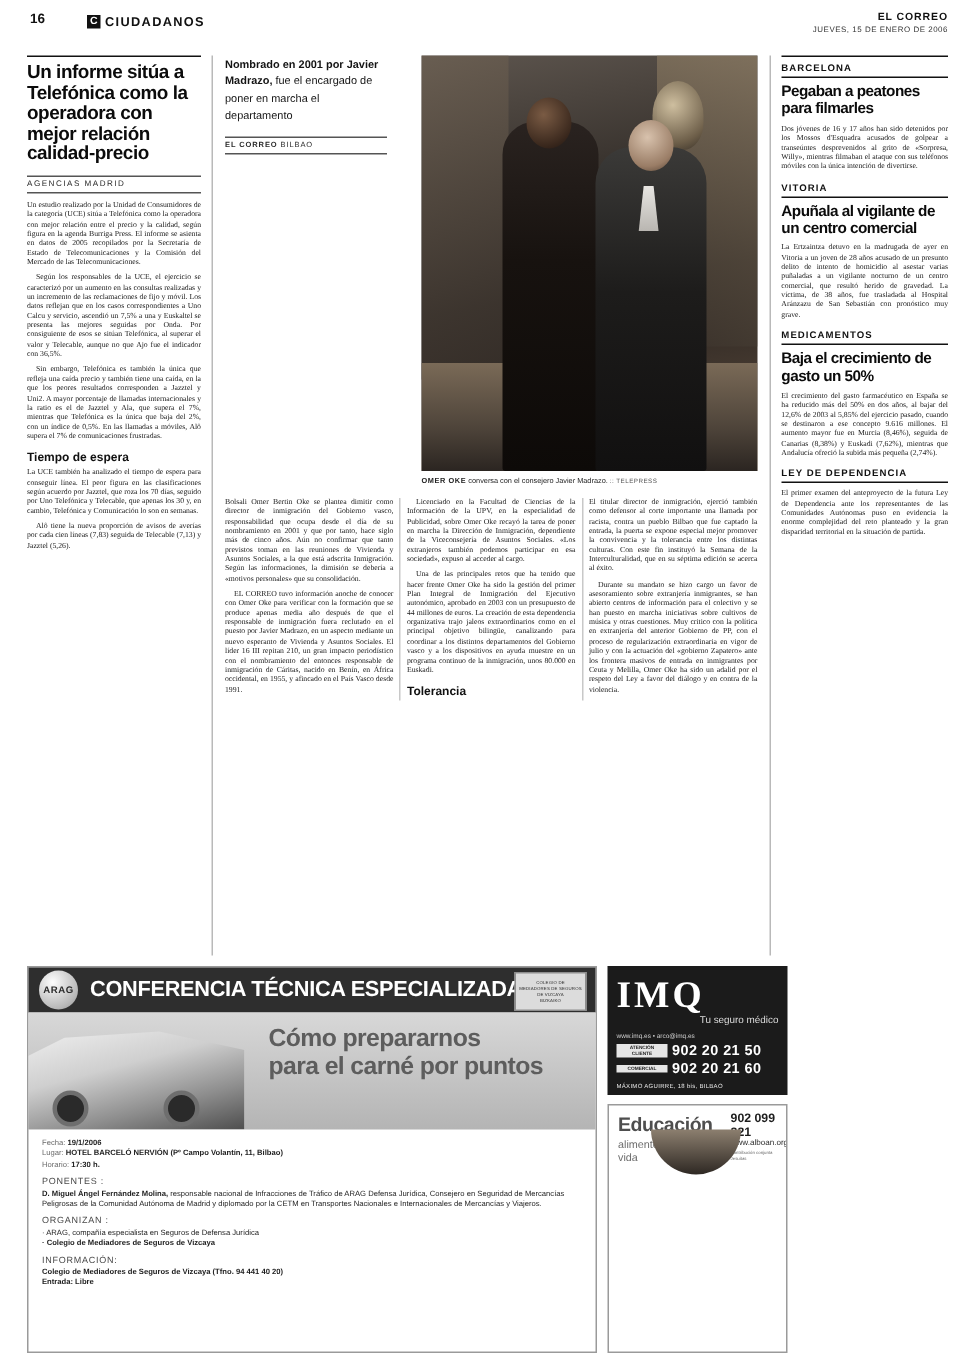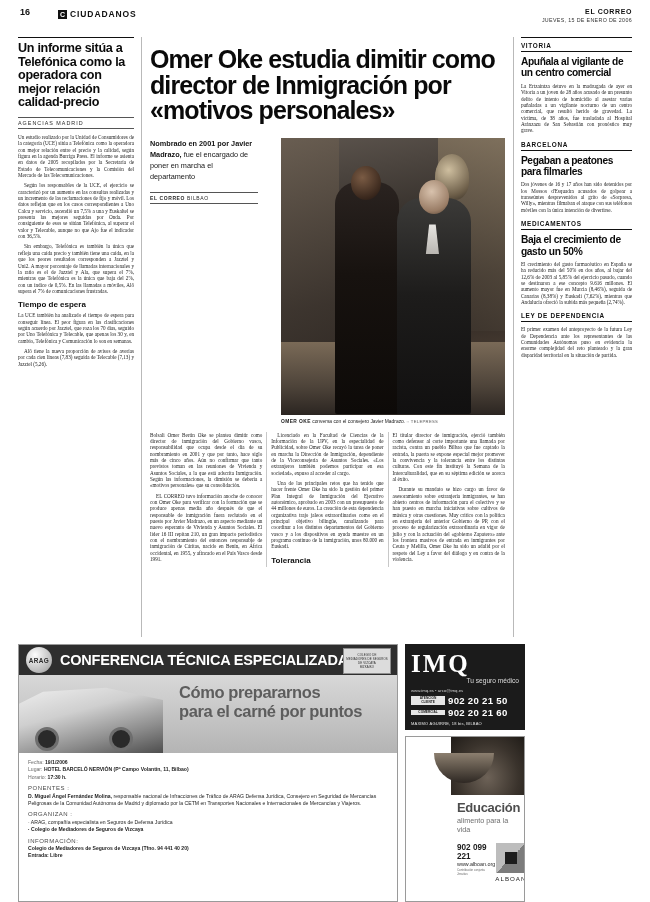--- a/index.html
+++ b/index.html
@@ -139,21 +139,21 @@
   .imq{background:#1b1b1b;color:#fff;padding:7px 6px 4px 6px;position:relative;overflow:hidden;}
   .imq-brand{font-family:"Liberation Serif",serif;font-weight:bold;font-size:25px;letter-spacing:2px;line-height:25px;}
   .imq-tag{font-family:"Liberation Sans",sans-serif;font-size:6.6px;text-align:right;color:#dcdcdc;margin-top:1px;}
   .imq-web{font-family:"Liberation Sans",sans-serif;font-size:4.3px;color:#cfcfcf;margin-top:4px;}
   .imq-phones{margin-top:2px;display:flex;flex-direction:column;gap:1px;}
   .imq-prow{display:flex;align-items:center;gap:3px;}
   .imq-ptag{background:#e6e6e6;color:#1b1b1b;font-family:"Liberation Sans",sans-serif;font-size:3.2px;
     font-weight:bold;padding:1px 2px;line-height:3.4px;width:30px;text-align:center;}
   .imq-pnum{font-family:"Liberation Sans",sans-serif;font-weight:bold;font-size:9.6px;letter-spacing:.3px;}
   .imq-addr{font-family:"Liberation Sans",sans-serif;font-size:4px;color:#e9e9e9;margin-top:3px;letter-spacing:.2px;}
-  .alboan{flex:1;border:.8px solid #9a9a9a;position:relative;overflow:hidden;background:#fff;display:flex;flex-direction:column;padding-left:45px;}
+  .alboan{flex:1;border:.8px solid #9a9a9a;position:relative;overflow:hidden;background:#fff;display:flex;flex-direction:row;}
   .alboan-photo{height:58px;background:radial-gradient(ellipse at 50% 70%,#6d6257 0%,#3a332c 60%,#201c18 100%);}
   .alboan-photo .bowl{position:absolute;left:28px;top:16px;width:60px;height:30px;border-radius:0 0 34px 34px;
     background:linear-gradient(180deg,#8c7f6f,#2e2823);}
   .alboan-txt{padding:5px 6px;}
   .alboan-h{font-family:"Liberation Sans",sans-serif;font-weight:bold;font-size:13px;color:#4e4e4e;letter-spacing:-.3px;}
   .alboan-s{font-family:"Liberation Sans",sans-serif;font-size:7.2px;color:#6d6d6d;margin-top:1px;}
   .alboan-bot{display:flex;justify-content:space-between;align-items:flex-start;padding:4px 6px 6px 6px;}
   .alboan-tel{font-family:"Liberation Sans",sans-serif;font-weight:bold;font-size:8.2px;color:#1c1c1c;}
   .alboan-url{font-family:"Liberation Sans",sans-serif;font-size:5.4px;color:#2b2b2b;}
   .alboan-fine{font-family:"Liberation Sans",sans-serif;font-size:2.9px;color:#6a6a6a;margin-top:1px;}
@@ -190,21 +190,20 @@
       <div class="byline">AGENCIAS MADRID</div>
       <p class="body-text">Un estudio realizado por la Unidad de Consumidores de la categoría (UCE) sitúa a Telefónica como la operadora con mejor relación entre el precio y la calidad, según figura en la agenda Burriga Press. El informe se asienta en datos de 2005 recopilados por la Secretaría de Estado de Telecomunicaciones y la Comisión del Mercado de las Telecomunicaciones.</p>
       <p class="body-text indent">Según los responsables de la UCE, el ejercicio se caracterizó por un aumento en las consultas realizadas y un incremento de las reclamaciones de fijo y móvil. Los datos reflejan que en los casos correspondientes a Uno Calcu y servicio, ascendió un 7,5% a una y Euskaltel se presenta las mejores seguidas por Onda. Por consiguiente de esos se sitúan Telefónica, al superar el valor y Telecable, aunque no que Ajo fue el indicador con 36,5%.</p>
       <p class="body-text indent">Sin embargo, Telefónica es también la única que refleja una caída precio y también tiene una caída, en la que los peores resultados corresponden a Jazztel y Uni2. A mayor porcentaje de llamadas internacionales y la ratio es el de Jazztel y Ala, que supera el 7%, mientras que Telefónica es la única que baja del 2%, con un índice de 0,5%. En las llamadas a móviles, Alô supera el 7% de comunicaciones frustradas.</p>
       <h3 class="sub-head">Tiempo de espera</h3>
       <p class="body-text">La UCE también ha analizado el tiempo de espera para conseguir línea. El peor figura en las clasificaciones según acuerdo por Jazztel, que roza los 70 días, seguido por Uno Telefónica y Telecable, que apenas los 30 y, en cambio, Telefónica y Comunicación lo son en semanas.</p>
       <p class="body-text indent">Alô tiene la nueva proporción de avisos de averías por cada cien líneas (7,83) seguida de Telecable (7,13) y Jazztel (5,26).</p>
     </div>
 
     <div class="col-main">
-      <h1 class="main-head">Omer Oke estudia dimitir como director de Inmigración por «motivos personales»</h1>
 
       <div class="main-under">
         <div class="lede-col">
           <p class="lede">
             <b>Nombrado en 2001 por Javier Madrazo,</b>
             <span>fue el encargado de poner en marcha el departamento</span>
           </p>
           <div class="lede-byline">
             <b>EL CORREO</b>
             <span>BILBAO</span>
@@ -241,29 +240,29 @@
         <h3 class="sub-head">Tolerancia</h3>
         <p class="body-text">El titular director de inmigración, ejerció también como defensor al corte importante una llamada por racista, contra un pueblo Bilbao que fue captado la entrada, la puerta se expone especial mejor promover la convivencia y la tolerancia entre los distintas culturas. Con este fin instituyó la Semana de la Interculturalidad, que en su séptima edición se acerca al éxito.</p>
         <p class="body-text indent">Durante su mandato se hizo cargo un favor de asesoramiento sobre extranjería inmigrantes, se han abierto centros de información para el colectivo y se han puesto en marcha iniciativas sobre cultivos de música y otras cuestiones. Muy critico con la política en extranjería del anterior Gobierno de PP, con el proceso de regularización extraordinaria en vigor de julio y con la actuación del «gobierno Zapatero» ante los frontera masivos de entrada en inmigrantes por Ceuta y Melilla, Omer Oke ha sido un adalid por el respeto del Ley a favor del diálogo y en contra de la violencia.</p>
       </div>
     </div>
 
     <div class="col-right">
       <div class="rc-rule"></div>
 
       <div class="brief">
+        <div class="kicker">BARCELONA</div>
+        <h3 class="brief-head">Pegaban a peatones para filmarles</h3>
+        <p class="body-text">Dos jóvenes de 16 y 17 años han sido detenidos por los Mossos d'Esquadra acusados de golpear a transeúntes desprevenidos al grito de «Sorpresa, Willy», mientras filmaban el ataque con sus teléfonos móviles con la única intención de divertirse.</p>
+      </div>
+
+      <div class="brief">
         <div class="kicker">VITORIA</div>
         <h3 class="brief-head">Apuñala al vigilante de un centro comercial</h3>
         <p class="body-text">La Ertzaintza detuvo en la madrugada de ayer en Vitoria a un joven de 28 años acusado de un presunto delito de intento de homicidio al asestar varias puñaladas a un vigilante nocturno de un centro comercial, que resultó herido de gravedad. La víctima, de 38 años, fue trasladada al Hospital Aránzazu de San Sebastián con pronóstico muy grave.</p>
-      </div>
-
-      <div class="brief">
-        <div class="kicker">BARCELONA</div>
-        <h3 class="brief-head">Pegaban a peatones para filmarles</h3>
-        <p class="body-text">Dos jóvenes de 16 y 17 años han sido detenidos por los Mossos d'Esquadra acusados de golpear a transeúntes desprevenidos al grito de «Sorpresa, Willy», mientras filmaban el ataque con sus teléfonos móviles con la única intención de divertirse.</p>
       </div>
 
       <div class="brief">
         <div class="kicker">MEDICAMENTOS</div>
         <h3 class="brief-head">Baja el crecimiento de gasto un 50%</h3>
         <p class="body-text">El crecimiento del gasto farmacéutico en España se ha reducido más del 50% en dos años, al bajar del 12,6% de 2003 al 5,85% del ejercicio pasado, cuando se destinaron a ese concepto 9.616 millones. El aumento mayor fue en Murcia (8,46%), seguida de Canarias (8,38%) y Euskadi (7,62%), mientras que Andalucía ofreció la subida más pequeña (2,74%).</p>
       </div>
 
       <div class="brief">
         <div class="kicker">LEY DE DEPENDENCIA</div>

